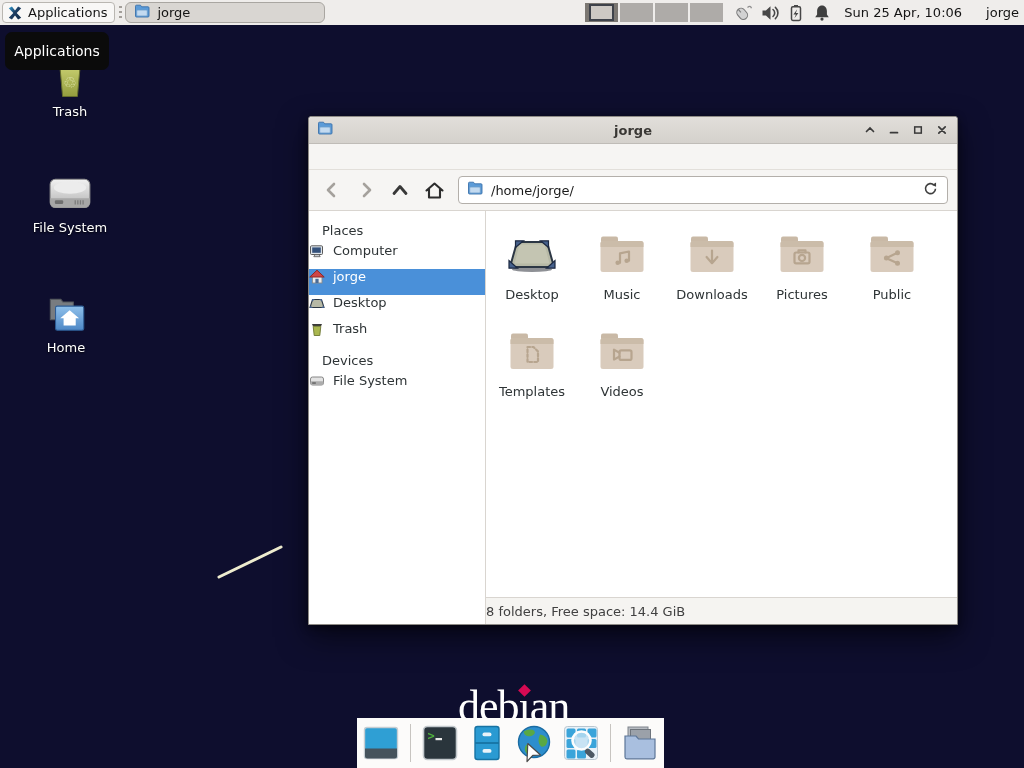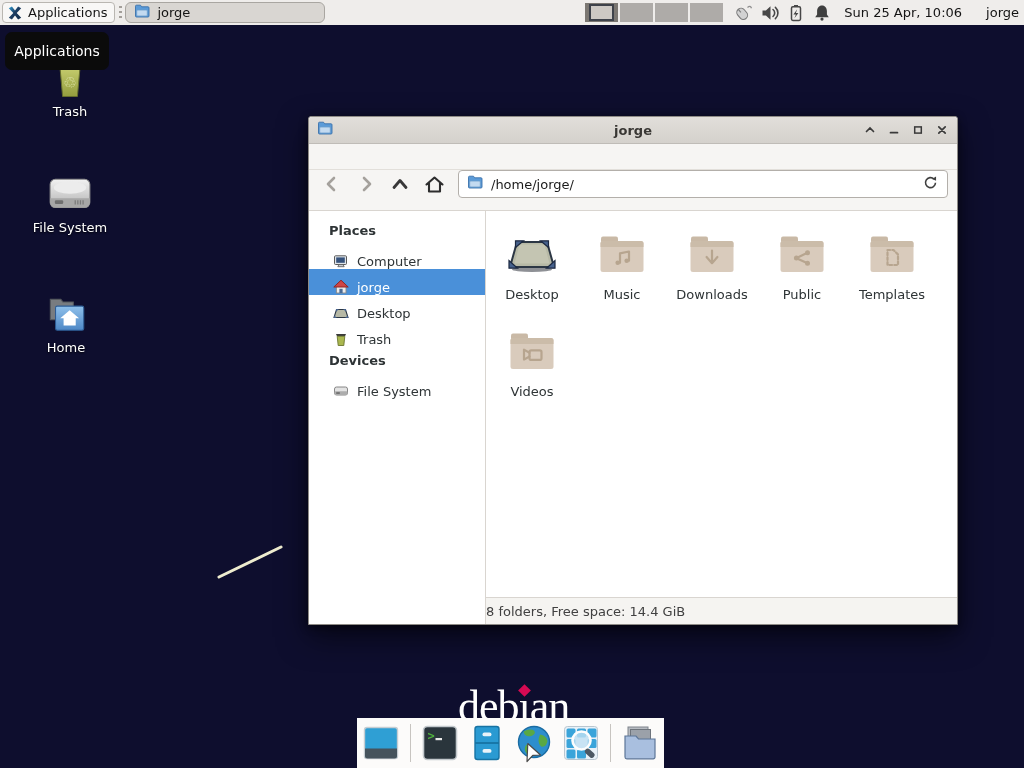--- a/index.html
+++ b/index.html
@@ -76,39 +76,39 @@
     font-size:13px;font-weight:bold;color:#393734;pointer-events:none;
   }
   .title-buttons{margin-left:auto;display:flex;gap:9px;z-index:2;}
   .tb-btn{width:15px;height:15px;display:flex;align-items:center;justify-content:center;}
   .menubar{
     height:25px;flex:0 0 25px;background:#f6f5f3;display:flex;align-items:center;
     padding-left:8px;font-size:13px;color:#262626;border-bottom:1px solid #e2dfda;
   }
   .menu-item{padding:3px 8px;}
   .toolbar{
-    height:40px;flex:0 0 40px;background:#f6f5f3;display:flex;
+    height:40px;flex:0 0 40px;background:#f6f5f3;display:flex;align-items:center;
     padding:0 9px;gap:6px;border-bottom:1px solid #d9d5d0;
   }
   .tool-btn{width:28px;height:28px;display:flex;align-items:center;justify-content:center;}
   .pathbar{
     flex:1;height:26px;background:#fff;border:1px solid #b3afaa;border-radius:4px;
     display:flex;align-items:center;padding:0 8px;gap:8px;margin-left:4px;
   }
   .pathbar input{
     flex:1;border:none;outline:none;font-size:13px;color:#1a1a1a;
     font-family:"DejaVu Sans","Liberation Sans",sans-serif;background:transparent;padding:0;
   }
   .win-content{flex:1;display:flex;min-height:0;}
   .sidebar{
     width:176px;flex:0 0 176px;background:#fff;border-right:1px solid #d9d5d0;
     padding-top:6px;font-size:13px;color:#2e3436;
   }
-  .side-header{height:26px;display:flex;align-items:center;padding-left:20px;font-weight:bold;}
-  .side-item{height:26px;display:flex;align-items:flex-end;gap:8px;padding-left:24px;}
+  .side-header{height:26px;display:flex;align-items:center;padding-left:13px;font-weight:normal;}
+  .side-item{height:26px;display:flex;align-items:flex-start;gap:8px;}
   .side-item.selected{background:#4a90d9;color:#fff;}
   .side-item .sicon{width:16px;height:16px;flex:0 0 16px;}
   .right-col{flex:1;display:flex;flex-direction:column;min-width:0;}
   .files{
     flex:1;background:#fff;padding:10px 0 0 1px;
     display:flex;flex-wrap:wrap;align-content:flex-start;
   }
   .file-cell{width:90px;height:97px;display:flex;flex-direction:column;align-items:center;padding-top:8px;box-sizing:border-box;}
   .file-icon{width:48px;height:48px;display:flex;align-items:center;justify-content:center;}
   .file-label{margin-top:10px;font-size:13px;color:#2e3436;white-space:nowrap;}
@@ -422,20 +422,33 @@
               </svg>
             </span>
             <span class="file-label">Downloads</span>
           </div>
           <div class="file-cell">
             <span class="file-icon">
               <svg width="48" height="42" viewBox="0 0 48 42">
                 <rect x="3" y="4.6" width="17" height="9" rx="2" fill="#c9b9a6"></rect>
                 <rect x="2.5" y="9" width="43" height="31" rx="2.5" fill="#d9cbbc"></rect>
                 <path d="M2.5,11.5 a2.5,2.5 0 0 1 2.5,-2.5 h38 a2.5,2.5 0 0 1 2.5,2.5 v3.5 h-43 z" fill="#cbbca9"></path>
+                <rect x="16.5" y="20.5" width="15" height="10.8" rx="1.6" fill="none" stroke="#b7a58f" stroke-width="2.2" stroke-linecap="round" stroke-linejoin="round"></rect>
+                <circle cx="24" cy="25.9" r="3.1" fill="none" stroke="#b7a58f" stroke-width="2.2" stroke-linecap="round" stroke-linejoin="round"></circle>
+                <path d="M20.5,20.5 v-2.2 h7 v2.2" fill="none" stroke="#b7a58f" stroke-width="2.2" stroke-linecap="round" stroke-linejoin="round"></path>
+              </svg>
+            </span>
+            <span class="file-label">Pictures</span>
+          </div>
+          <div class="file-cell">
+            <span class="file-icon">
+              <svg width="48" height="42" viewBox="0 0 48 42">
+                <rect x="3" y="4.6" width="17" height="9" rx="2" fill="#c9b9a6"></rect>
+                <rect x="2.5" y="9" width="43" height="31" rx="2.5" fill="#d9cbbc"></rect>
+                <path d="M2.5,11.5 a2.5,2.5 0 0 1 2.5,-2.5 h38 a2.5,2.5 0 0 1 2.5,2.5 v3.5 h-43 z" fill="#cbbca9"></path>
                 <path d="M20.7,24.9 l6.6,-3.1 M20.7,27.2 l6.6,3.1" fill="none" stroke="#b7a58f" stroke-width="2.2" stroke-linecap="round" stroke-linejoin="round"></path>
                 <circle cx="18.4" cy="26" r="2.5" fill="#b7a58f"></circle>
                 <circle cx="29.5" cy="20.7" r="2.5" fill="#b7a58f"></circle>
                 <circle cx="29.5" cy="31.3" r="2.5" fill="#b7a58f"></circle>
               </svg>
             </span>
             <span class="file-label">Public</span>
           </div>
           <div class="file-cell">
             <span class="file-icon">

